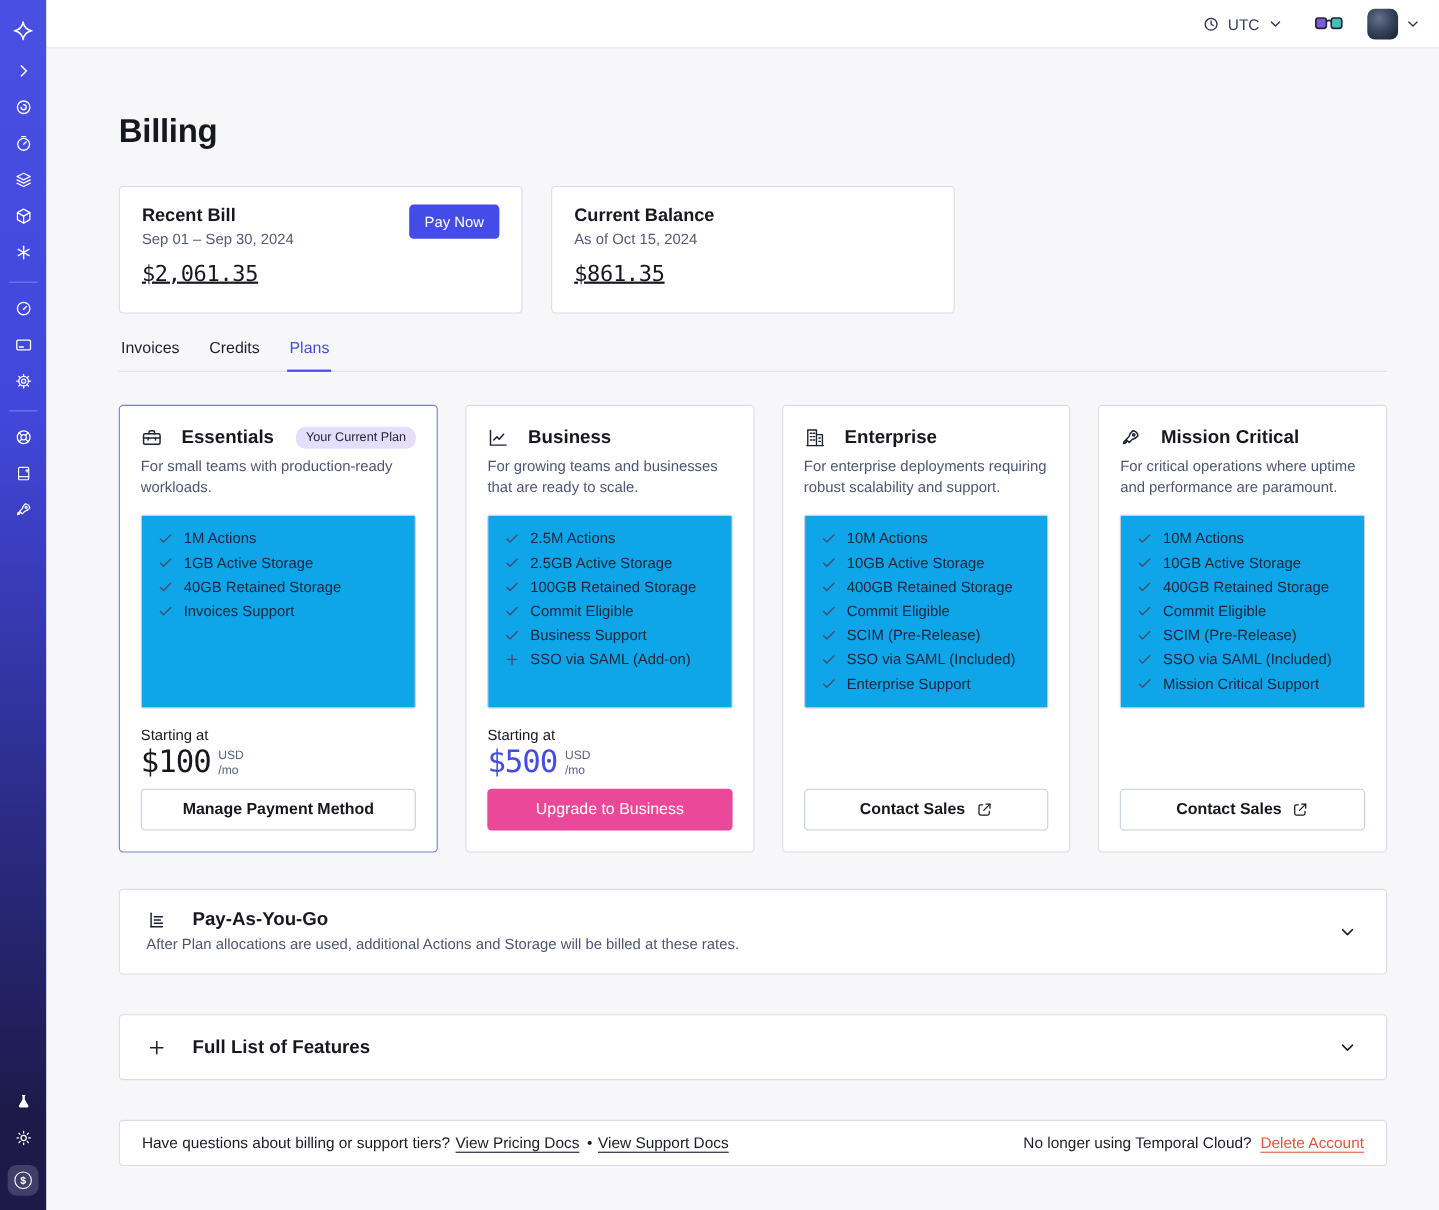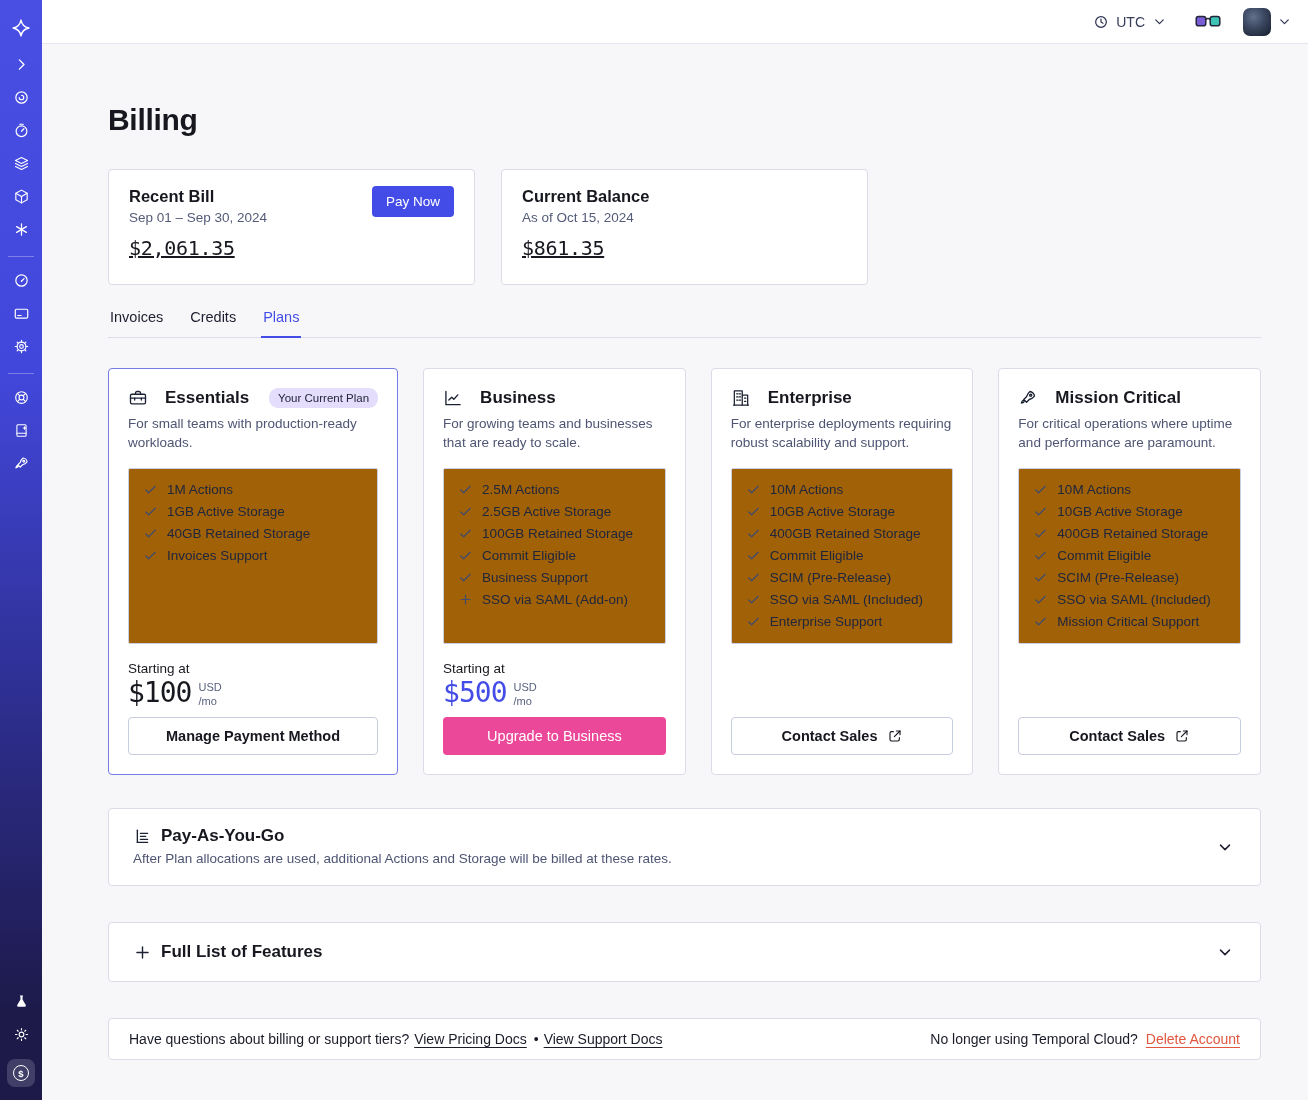--- a/index.html
+++ b/index.html
@@ -87,41 +87,41 @@
   .plan-head { display:flex; align-items:center; gap:17px; }
   .plan-head svg { width:20px; height:20px; color:#1D2233; flex:none; }
   .plan-name { font-size:17px; font-weight:600; white-space:nowrap; }
   .badge {
     background:#E4DDFB; color:#22253A; font-size:11.5px; font-weight:500;
     padding:4px 9px; border-radius:9px; white-space:nowrap; margin-left:3px;
   }
   .plan-desc { font-size:13.5px; color:#4E5573; line-height:1.4; margin-top:7px; }
   .featbox {
     margin-top:15px; height:176px; border:1px solid #C9CFE2; border-radius:2px;
-    background:#a16207; padding:13px 14px;
+    background:#0ea5e9; padding:13px 14px;
   }
   .feat { display:flex; align-items:center; gap:9px; font-size:13.5px; color:#20263C; margin-bottom:7px; }
   .feat svg { width:15px; height:15px; color:#444B6D; flex:none; }
   .price-label { font-size:13.5px; font-weight:500; margin-top:17px; }
   .price-row { display:flex; gap:7px; margin-top:1px; }
   .price { font-family:"DejaVu Sans Mono", monospace; font-size:28px; line-height:1.15; letter-spacing:-1px; }
   .price.indigo { color:#444CE7; }
   .price-unit { display:flex; flex-direction:column; font-size:11px; color:#59627F; line-height:1.3; margin-top:3px; }
   .plan-btn {
     margin-top:auto; height:38px; border-radius:4px; font-family:inherit;
     font-size:14.5px; display:flex; align-items:center; justify-content:center; gap:9px; cursor:pointer;
   }
   .btn-outline { background:#fff; border:1px solid #C7CCDE; color:#17181F; font-weight:600; }
   .btn-outline svg { width:16px; height:16px; color:#17181F; }
   .btn-fill { background:#ec4899; border:none; color:#fff; font-weight:400; }
 
   
   .section-card { background:#fff; border:1px solid #DADDE7; border-radius:4px; position:relative; cursor:pointer; }
   .payg { margin-top:33px; padding:17px 24px 19px; }
-  .sec-title-row { display:flex; align-items:center; gap:9px; font-size:17px; font-weight:600; }
+  .sec-title-row { display:flex; align-items:center; gap:23px; font-size:17px; font-weight:600; }
   .sec-title-row svg.sec-icon { width:19px; height:19px; color:#1D2233; }
   .payg-sub { font-size:13.5px; color:#4E5573; margin-top:5px; }
   .chev-right { position:absolute; right:26px; top:50%; transform:translateY(-50%); width:18px; height:18px; color:#1D1F2E; }
   .fullfeat { margin-top:36px; padding:19px 24px; }
 
   
   .footer {
     margin-top:36px; background:#fff; border:1px solid #DADDE7; border-radius:4px;
     padding:12px 20px; display:flex; justify-content:space-between; align-items:center;
     font-size:14px; color:#1A1C28;

